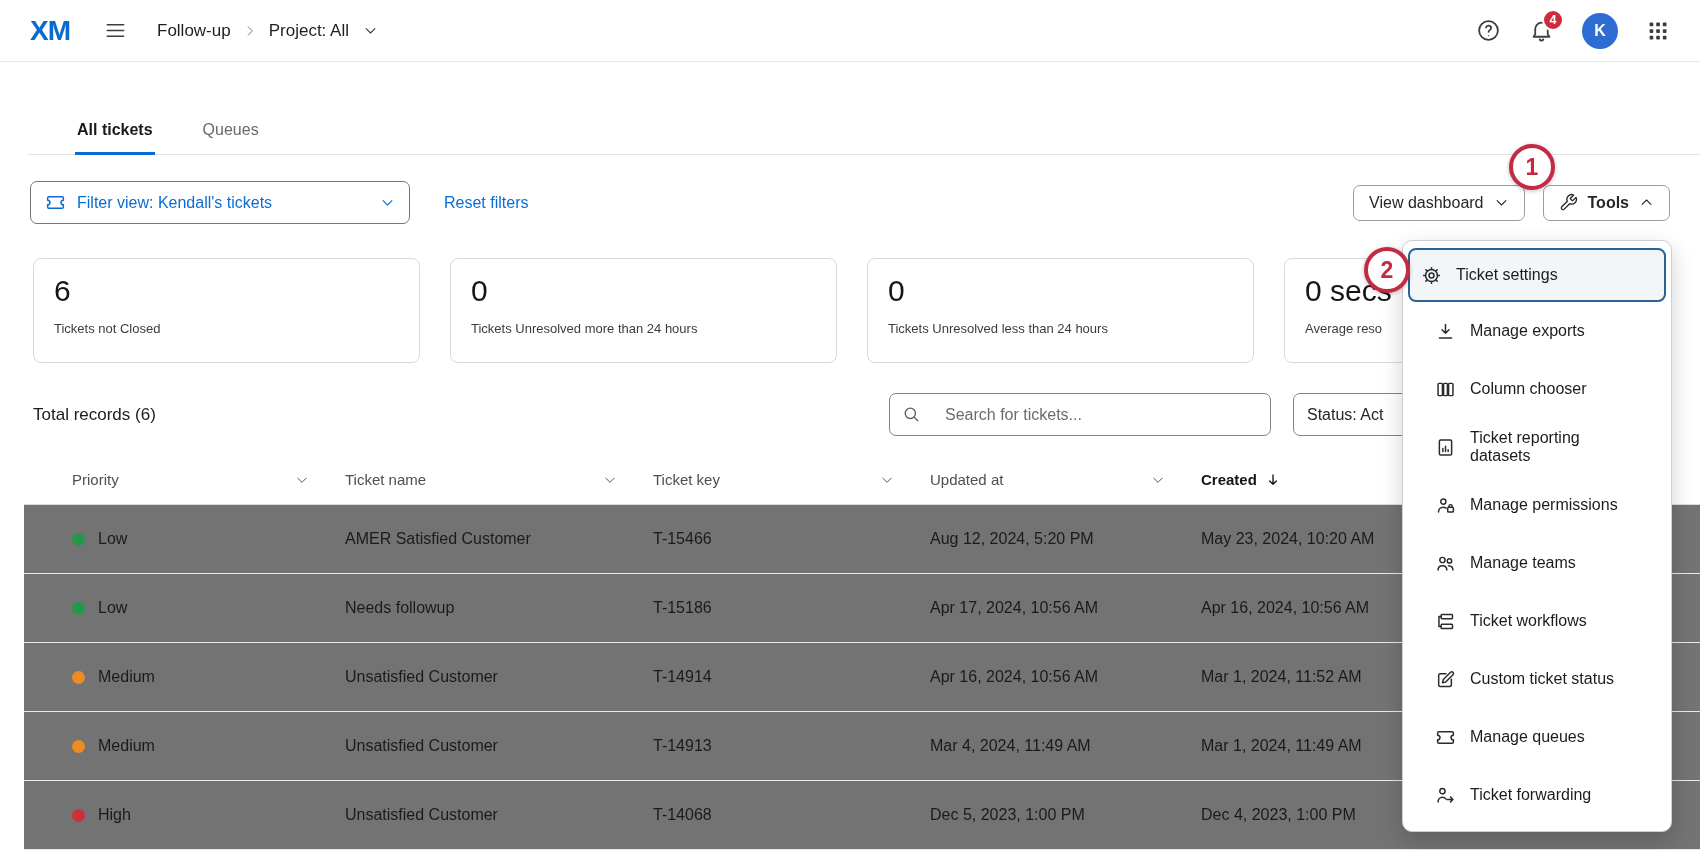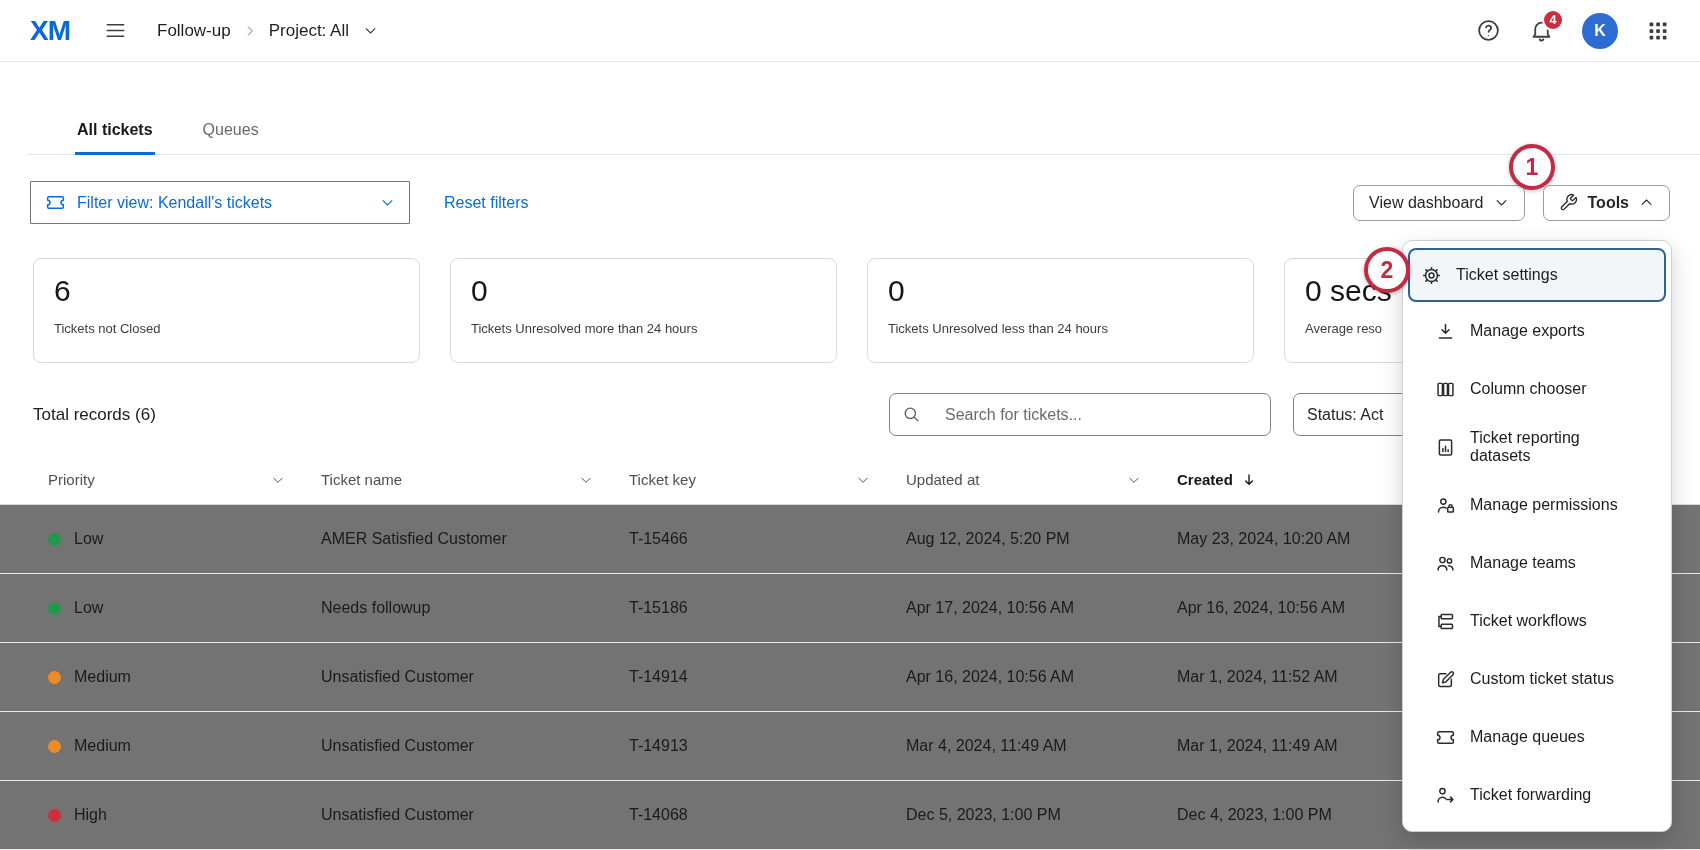--- a/index.html
+++ b/index.html
@@ -32,21 +32,21 @@
     font-size:16px; font-weight:700; display:flex; align-items:center; justify-content:center; cursor:pointer; }
 
   
   .tabs-bar { position:absolute; top:62px; left:0; right:0; height:93px;
     border-bottom:1px solid #e2e2e2; display:flex; align-items:flex-end; padding:0 0 0 47px; gap:46px; background:#fff;margin-left:28px; }
   .tab { font-size:16px; padding:0 2px 15px 2px; cursor:pointer; color:#696969; }
   .tab.active { color:#1a1a1a; font-weight:700; border-bottom:3px solid #0a6cd6; margin-bottom:-1px; padding-bottom:13px; }
 
   
   .filter-row { position:absolute; top:181px; left:30px; right:30px; height:43px; display:flex; align-items:center; }
-  .filter-btn { width:380px; height:43px; border:1px solid #767676; border-radius:1px; background:#fff;
+  .filter-btn { width:380px; height:43px; border:1px solid #767676; border-radius:7px; background:#fff;
     display:flex; align-items:center; padding:0 14px; gap:11px; cursor:pointer; color:#0a6cd6; }
   .filter-btn .label { font-size:16px; flex:1; text-align:left; }
   .reset-link { margin-left:34px; color:#0a6cd6; font-size:16px; cursor:pointer; }
   .push { margin-left:auto; }
   .ghost-btn { height:36px; border:1px solid #9c9c9c; border-radius:7px; background:#fff;
     display:flex; align-items:center; gap:10px; padding:0 15px; font-size:16px; color:#262626; cursor:pointer;text-align:center; }
   .tools-btn { margin-left:18px;font-weight:bold; }
 
   
   .cards-row { position:absolute; top:258px; left:33px; right:29px; display:flex; gap:30px; }
@@ -60,21 +60,21 @@
   .search-box { position:absolute; left:889px; top:0; width:382px; height:43px; border:1px solid #838383;
     border-radius:7px; background:#fff; display:flex; align-items:center; padding:0 12px; gap:24px; color:#5c5c5c; }
   .search-box input { border:none; outline:none; font-size:16px; color:#333; width:100%; background:transparent;
     font-family:"Liberation Sans","DejaVu Sans",sans-serif; }
   .search-box input::placeholder { color:#6b6b6b; }
   .status-btn { position:absolute; left:1293px; top:0; width:168px; height:43px; border:1px solid #838383;
     border-radius:7px; background:#fff; display:flex; align-items:center; padding:0 13px; font-size:16px;
     color:#262626; cursor:pointer; white-space:nowrap; overflow:hidden; }
 
   
-  .table { position:absolute; top:455px; left:0; right:0; bottom:0; }
+  .table { position:absolute; top:455px; left:0; right:0; bottom:0;padding-left:24px; }
   .trow { display:grid; grid-template-columns:273px 308px 277px 271px 1fr; padding-left:48px; align-items:center; }
   .thead { height:50px; border-bottom:1px solid #dcdcdc; }
   .th { display:flex; align-items:center; font-size:15px; color:#4f4f4f; padding-right:36px; cursor:pointer; }
   .th .caret { margin-left:auto; color:#4f4f4f; }
   .th.sorted { color:#141414; font-weight:700; }
   .th.sorted .sort-arrow { margin-left:8px; color:#141414; }
   .tr { height:69px; border-bottom:1px solid #e9e9e9; font-size:16px; color:#1b1b1b; cursor:pointer; background:#737373; }
   .cell { padding-right:20px; white-space:nowrap; overflow:hidden; }
   .prio { display:flex; align-items:center; }
   .dot { width:13px; height:13px; border-radius:50%; margin-right:13px; flex:none; }

